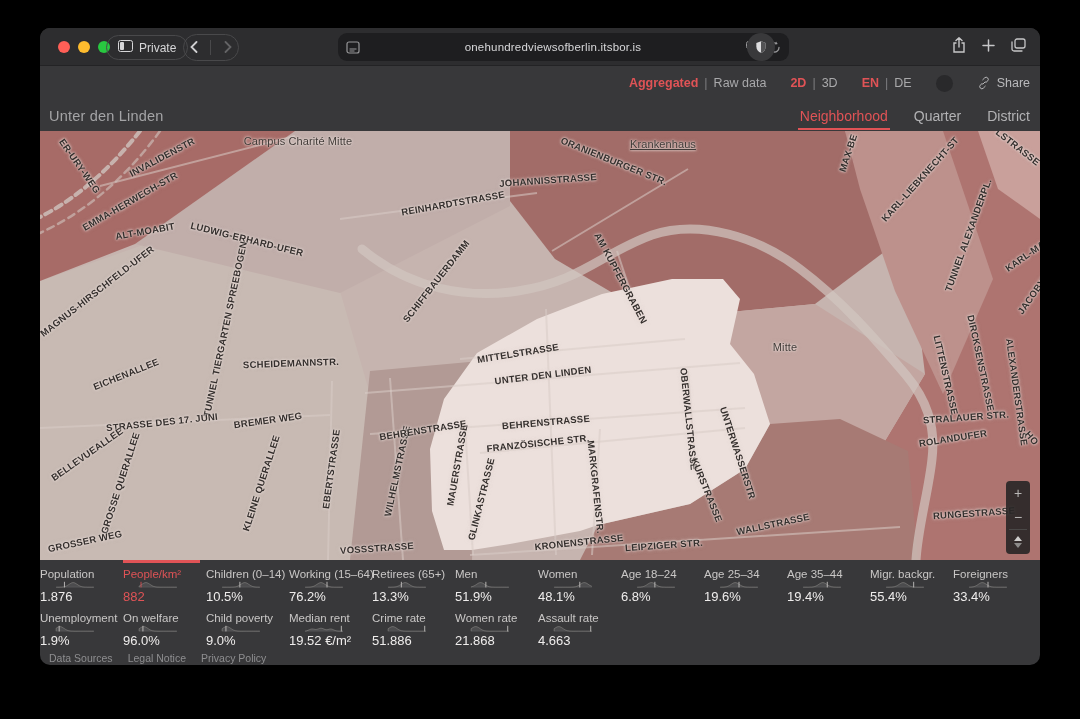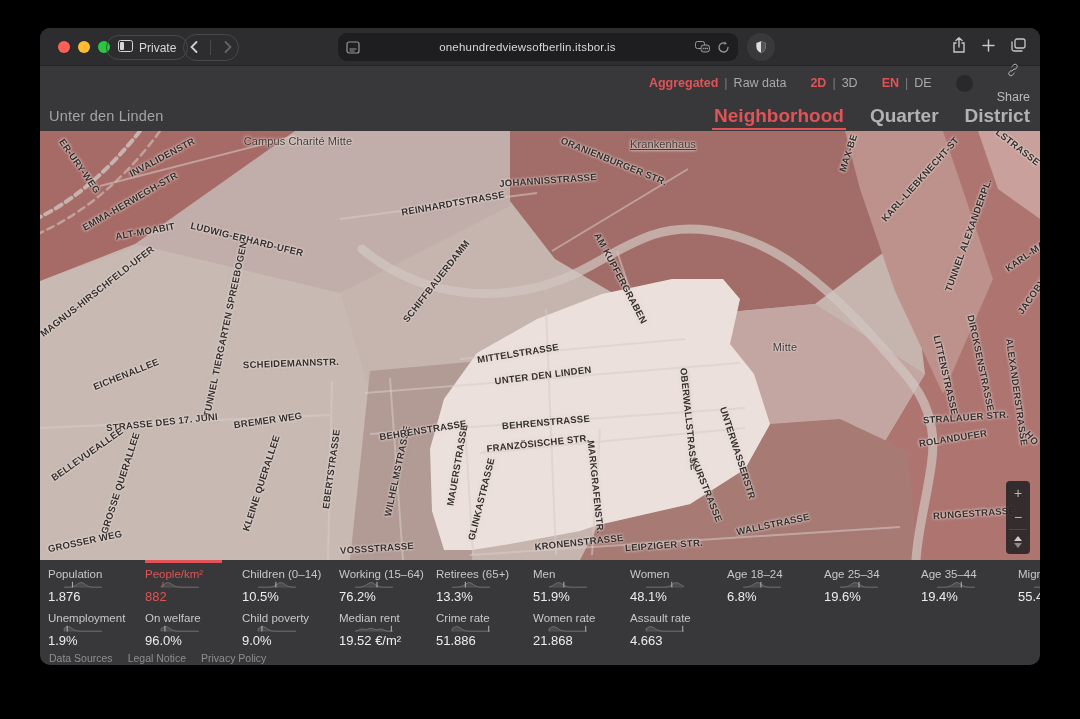--- a/index.html
+++ b/index.html
@@ -11,65 +11,65 @@
   
   .titlebar{position:relative;height:38px;background:#2d2d2f;border-bottom:1px solid #232325;}
   .traffic{position:absolute;left:18px;top:13px;display:flex;gap:8px;}
   .tl{width:12px;height:12px;border-radius:50%;}
   .pill{position:absolute;top:7px;height:25px;border:1px solid #49494b;border-radius:13px;
         display:flex;align-items:center;gap:6px;padding:0 11px;color:#d6d6d8;font-size:12px;font-weight:500;}
   .pill svg{flex:none;}
   .navpill{position:absolute;left:143px;top:6px;height:27px;width:56px;border:1px solid #49494b;border-radius:14px;
            display:flex;align-items:center;justify-content:space-around;}
   .navdiv{width:1px;height:15px;background:#49494b;}
-  .urlbar{position:absolute;left:298px;top:5px;width:400px;height:28px;background:#1e1e20;border-radius:9px;
+  .urlbar{position:absolute;left:298px;top:5px;width:451px;height:28px;background:#1e1e20;border-radius:9px;
           display:flex;align-items:center;padding:0 8px;}
   .urltext{flex:1;text-align:center;color:#d8d8da;font-size:11.5px;font-weight:500;letter-spacing:.2px;}
   .urlicon{color:#98989a;display:flex;align-items:center;}
   .shieldbtn{position:absolute;left:707px;top:5px;width:28px;height:28px;border-radius:50%;background:#39393b;
              display:flex;align-items:center;justify-content:center;}
   .tb-right{position:absolute;right:14px;top:6px;height:26px;display:flex;align-items:center;gap:16px;color:#c6c6c8;}
   
   .app-toolbar{position:relative;height:34px;}
   .search-wrap{position:absolute;left:8px;top:2px;width:230px;height:29px;background:#e9e6e0;border-radius:3px;}
   .search-wrap svg{position:absolute;left:8px;top:7px;}
   .search-input{position:absolute;inset:0;border:0;background:transparent;padding:0 8px 0 29px;font-size:13px;
                 color:#2e2e30;font-family:"Liberation Sans",sans-serif;outline:none;}
   .search-input::placeholder{color:#3a3a3c;opacity:.95;}
   .tools{position:absolute;right:10px;top:0;height:34px;display:flex;align-items:center;gap:24px;font-size:12.5px;}
   .tgl{display:flex;gap:6px;align-items:center;}
   .tgl .on{color:var(--accent);font-weight:600;cursor:pointer;}
   .tgl .off{color:#a9a9ab;cursor:pointer;}
   .tgl .sep{color:#7c7c7e;}
   .circle-btn{width:17px;height:17px;border-radius:50%;background:#29292b;cursor:pointer;}
-  .share-btn{display:flex;align-items:center;gap:13px;color:#b9b9bb;cursor:pointer;flex-direction:column;}
+  .share-btn{display:flex;align-items:center;gap:6px;color:#b9b9bb;cursor:pointer;}
   
   .subheader{position:relative;height:31px;display:flex;align-items:center;justify-content:space-between;padding:0 10px 0 9px;}
   .area-title{color:#a4a4a6;font-size:14.5px;letter-spacing:.2px;}
   .tabs{display:flex;gap:26px;height:100%;align-items:stretch;}
-  .tab{display:flex;align-items:center;font-size:19px;color:#b2b2b4;position:relative;cursor:pointer;font-weight:bold;}
+  .tab{display:flex;align-items:center;font-size:14px;color:#b2b2b4;position:relative;cursor:pointer;}
   .tab.active{color:var(--accent);}
   .tab.active::after{content:"";position:absolute;left:-2px;right:-2px;bottom:1px;height:2px;background:var(--accent);}
   
   .map{position:relative;height:429px;background:#c6b4af;overflow:hidden;cursor:default;}
   .map svg.mapsvg{position:absolute;inset:0;display:block;}
   .maplabels{position:absolute;inset:0;}
   .mlabel{position:absolute;white-space:nowrap;font-size:9.5px;font-weight:700;color:#342f2d;letter-spacing:.25px;
           text-shadow:0 0 2px rgba(236,224,219,.9),0 0 3px rgba(236,224,219,.7),0 0 4px rgba(236,224,219,.5);}
   .mlabel.place{font-size:11px;font-weight:500;color:#413b38;letter-spacing:.1px;}
   .zoomctl{position:absolute;right:10px;bottom:6px;width:24px;background:rgba(40,38,38,.9);border-radius:4px;
            display:flex;flex-direction:column;align-items:stretch;overflow:hidden;}
   .zbtn{height:24px;display:flex;align-items:center;justify-content:center;color:#b9b7b6;font-size:14px;cursor:pointer;}
   .zdiv{height:1px;background:#4a4847;margin:0 3px;}
   .tiltbtn{height:24px;display:flex;flex-direction:column;align-items:center;justify-content:center;gap:2px;cursor:pointer;}
   .tri-up{width:0;height:0;border-left:4px solid transparent;border-right:4px solid transparent;border-bottom:5px solid #cfcdcc;}
   .tri-dn{width:0;height:0;border-left:4px solid transparent;border-right:4px solid transparent;border-top:5px solid #8c8a89;}
   
   .stats{position:relative;}
-  .stat-row{display:flex;gap:20px;padding:0 0 0 8px;height:44px;}
+  .stat-row{display:flex;gap:6px;padding:0 0 0 0;height:44px;}
   .stat-cell{width:77px;flex:none;display:flex;flex-direction:column;padding-top:5px;border-top:3px solid transparent;cursor:pointer;}
   .stat-cell .slabel{font-size:11.5px;color:#c9c7c6;white-space:nowrap;line-height:13px;}
   .stat-cell .sval{font-size:13px;color:#efedec;font-weight:500;white-space:nowrap;line-height:15px;margin-top:1px;}
   .stat-cell.active{border-top-color:var(--accent);}
   .stat-cell.active .slabel,.stat-cell.active .sval{color:var(--accent);}
   .footer{display:flex;gap:15px;padding:4px 16px 0 9px;font-size:10.5px;color:#8e8e90;}
   .footer span{cursor:pointer;}
 </style>
 </head>
 <body>

